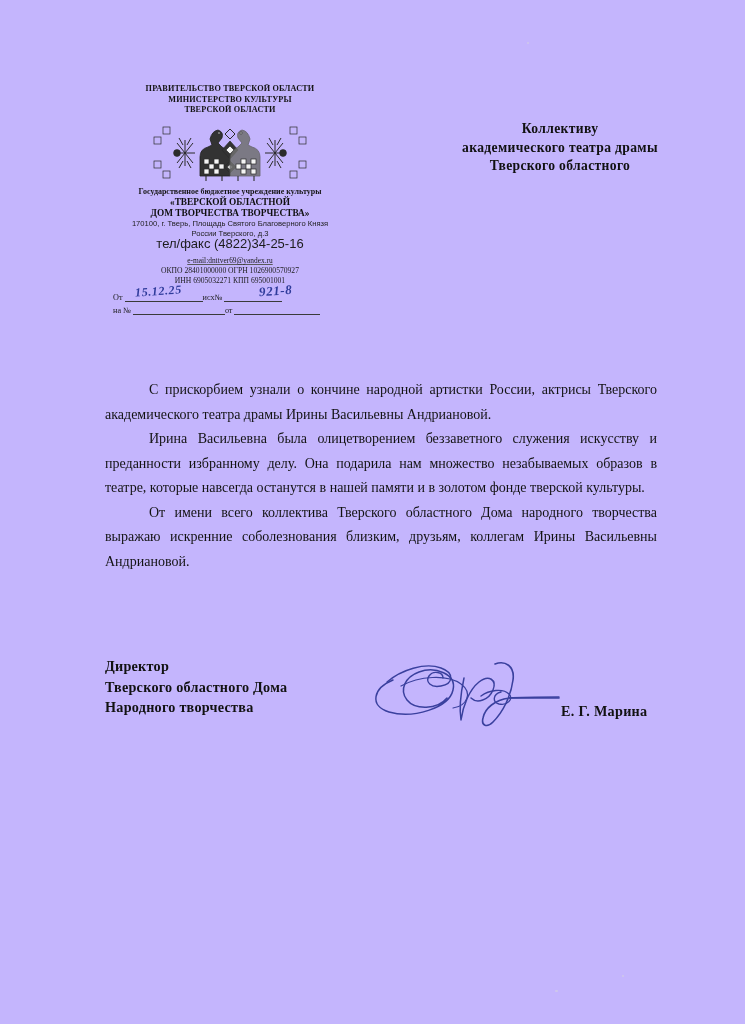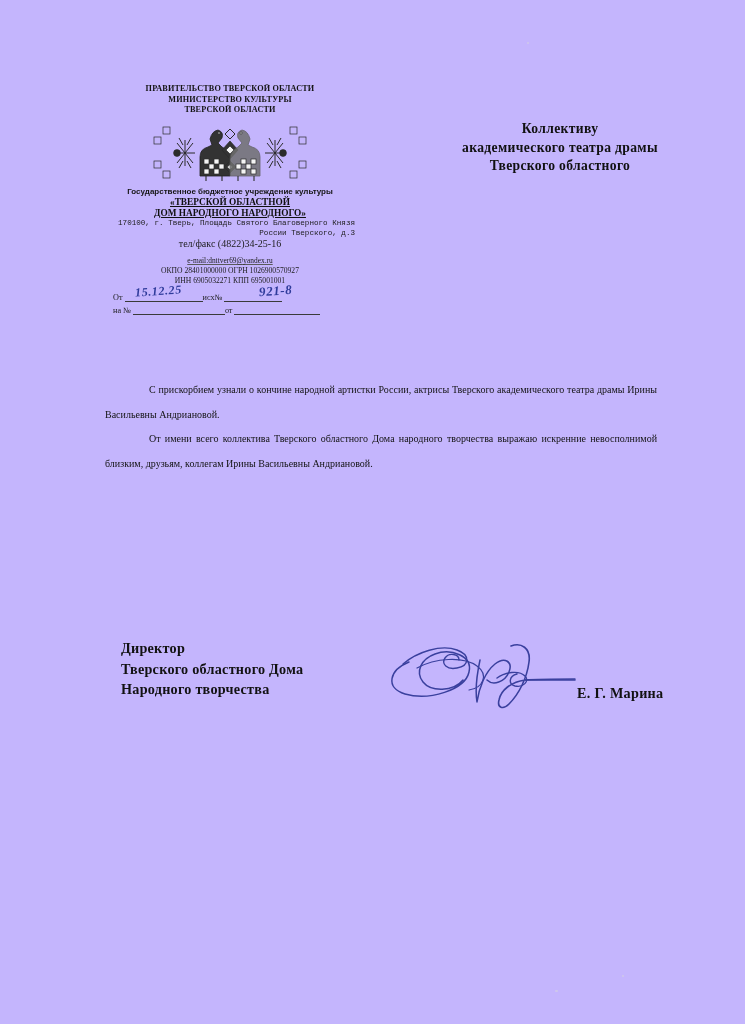--- a/index.html
+++ b/index.html
@@ -36,44 +36,42 @@
     letter-spacing: 0.15px;
     color: #141414;
   }
   .ornament {
     margin: 5px auto 4px auto;
     width: 160px;
     height: 62px;
     display: block;
   }
   .lh-org-small {
-    font-family: Liberation Sans, sans-serif;
+    font-family: Liberation Serif, serif;
     font-weight: bold;
     font-size: 8px;
     line-height: 10px;
     color: #151515;
   }
   .lh-org-big {
     font-family: "Liberation Serif", serif;
     font-weight: bold;
     font-size: 9.3px;
     line-height: 11.2px;
     color: #101010;
-    text-decoration: underline;
   }
   .lh-addr {
-    font-family: Liberation Mono, monospace;
+    font-family: Liberation Sans, sans-serif;
     font-size: 7.6px;
     line-height: 9.7px;
     color: #1c1c1c;
-    text-align: right;
   }
   .lh-contact {
-    font-family: Liberation Serif, serif;
-    font-size: 10px;
+    font-family: Liberation Sans, sans-serif;
+    font-size: 13px;
     line-height: 9.6px;
     color: #1c1c1c;
   }
   .lh-email {
     font-family: "Liberation Serif", serif;
     font-size: 7.4px;
     line-height: 9.6px;
     color: #1c1c1c;
     text-decoration: underline;
     text-decoration-color: #5a5a5a;
@@ -141,38 +139,37 @@
     color: #111111;
   }
 
   
   .body-text {
     position: absolute;
     left: 105px;
     top: 378px;
     width: 552px;
     font-family: "Liberation Serif", serif;
-    font-size: 10px;
+    font-size: 14px;
     line-height: 24.5px;
     text-align: justify;
     text-justify: inter-word;
     color: #131313;
   }
   .body-text p {
     margin: 0;
     text-indent: 44px;
   }
 
   
   .sig-block {
     position: absolute;
     left: 105px;
-    top: 638px;
+    top: 656px;
     width: 580px;
-    margin-left: 16px;
   }
   .sig-title {
     font-family: "Liberation Serif", serif;
     font-weight: bold;
     font-size: 14.2px;
     line-height: 20.5px;
     letter-spacing: 0.25px;
     color: #121212;
     width: 250px;
   }
@@ -284,21 +281,21 @@
 
         <rect x="149" y="16" width="7" height="7" fill="none"></rect>
         <rect x="140" y="6" width="7" height="7" fill="none"></rect>
         <rect x="149" y="40" width="7" height="7" fill="none"></rect>
         <rect x="140" y="50" width="7" height="7" fill="none"></rect>
       </g>
     </svg>
 
     <div class="lh-org-small">Государственное бюджетное учреждение культуры</div>
     <div class="lh-org-big">«ТВЕРСКОЙ ОБЛАСТНОЙ</div>
-    <div class="lh-org-big">ДОМ НАРОДНОГО НАРОДНОГО»</div>
+    <div class="lh-org-big">ДОМ ТВОРЧЕСТВА ТВОРЧЕСТВА»</div>
 
     <div class="lh-addr">170100, г. Тверь, Площадь Святого Благоверного Князя</div>
     <div class="lh-addr">России Тверского, д.3</div>
     <div class="lh-contact">тел/факс (4822)34-25-16</div>
     <div class="lh-email">e-mail:dnttver69@yandex.ru</div>
     <div class="lh-codes">ОКПО 28401000000  ОГРН 1026900570927</div>
     <div class="lh-codes">ИНН  6905032271  КПП 695001001</div>
 
     <div class="reglines">
       <div class="regline">
@@ -319,21 +316,22 @@
   </div>
 
   <div class="addressee">
     <div>Коллективу</div>
     <div>академического театра драмы</div>
     <div>Тверского областного</div>
   </div>
 
   <div class="body-text">
     <p>С прискорбием узнали о кончине народной артистки России, актрисы Тверского академического театра драмы Ирины Васильевны Андриановой.</p>
-    <p>От имени всего коллектива Тверского областного Дома народного творчества  выражаю искренние невосполнимой близким, друзьям, коллегам Ирины Васильевны Андриановой.</p>
+    <p>Ирина Васильевна была олицетворением беззаветного служения искусству и преданности избранному делу. Она подарила нам множество незабываемых образов в театре, которые навсегда останутся в нашей памяти и в золотом фонде тверской культуры.</p>
+    <p>От имени всего коллектива Тверского областного Дома народного творчества  выражаю искренние соболезнования близким, друзьям, коллегам Ирины Васильевны Андриановой.</p>
   </div>
 
   <div class="sig-block">
     <div class="sig-title">
       <div>Директор</div>
       <div>Тверского областного Дома</div>
       <div>Народного творчества</div>
     </div>
 
     <svg class="signature-svg" viewBox="0 0 220 78">

